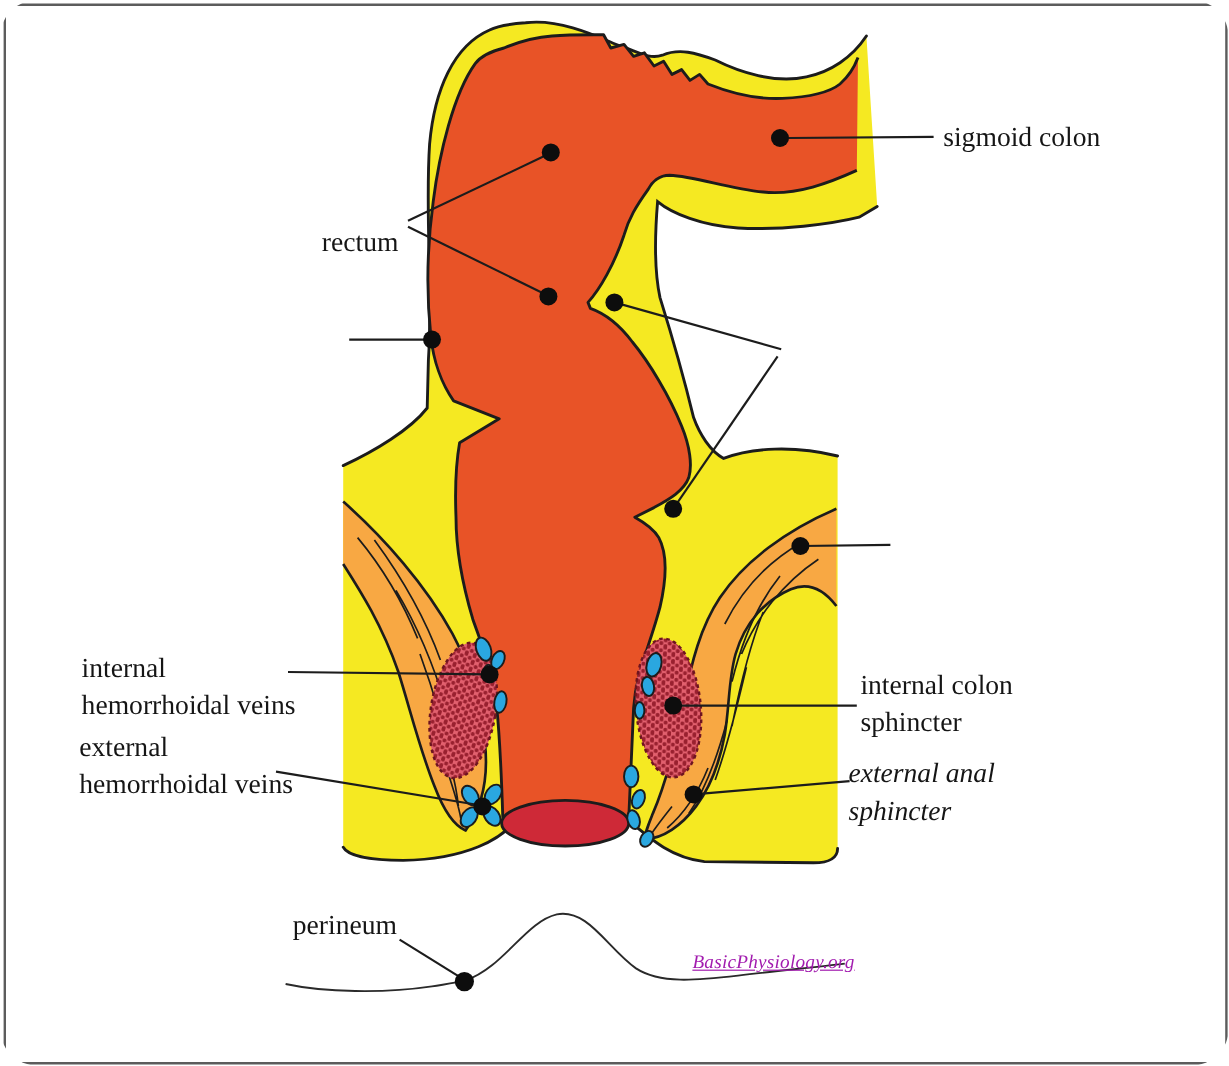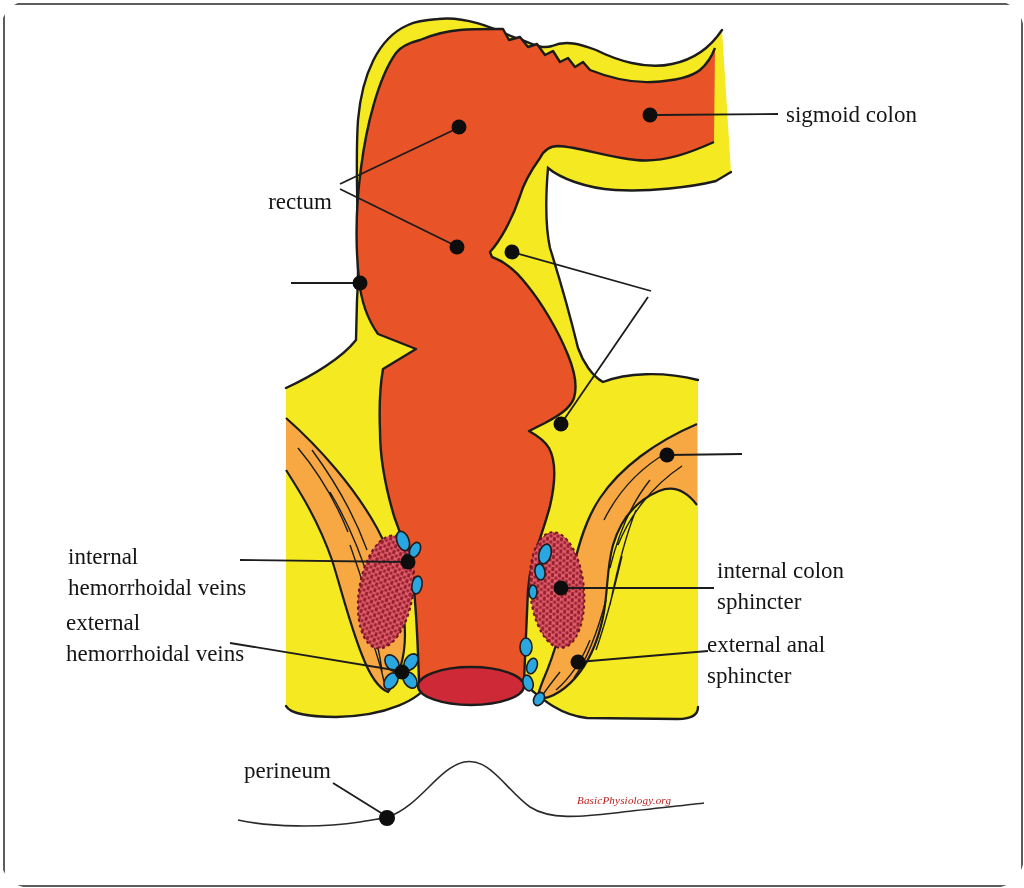--- a/index.html
+++ b/index.html
@@ -3,21 +3,21 @@
 <meta charset="utf-8">
 <style>
   html,body{margin:0;padding:0;background:#ffffff;}
   #canvas{position:relative;width:1024px;height:888px;background:#ffffff;overflow:hidden;
           font-family:"Liberation Serif","DejaVu Serif",serif;border-radius:31px;}
   #frame{position:absolute;left:3px;top:3px;width:1016px;height:880px;border:2px solid #5c5c5c;border-radius:3px;pointer-events:none;}
   svg{position:absolute;left:0;top:0;}
   .lbl{position:absolute;color:#151515;font-size:23px;line-height:31px;white-space:nowrap;}
   .lbl.center{text-align:left;}
   .lbl.right{text-align:right;}
-  #wm{position:absolute;left:577px;top:794px;font-size:11px;font-style:italic;color:#b91c1c;letter-spacing:0.2px;}
+  #wm{position:absolute;left:577px;top:794px;font-size:16px;font-style:italic;color:#a21caf;letter-spacing:0.2px;text-decoration:underline;}
 </style>
 </head>
 <body>
 
 <div id="canvas">
 
   <svg width="1024" height="888" viewBox="0 0 1024 888">
     <defs>
       <pattern id="sphdots" width="7" height="6" patternUnits="userSpaceOnUse" patternTransform="rotate(8)">
         <rect width="7" height="6" fill="#E2606E"></rect>
@@ -233,21 +233,21 @@
     <div>hemorrhoidal veins</div>
   </div>
   <div class="lbl center" style="left:66px;top:607px;width:220px;">
     <div>external</div>
     <div>hemorrhoidal veins</div>
   </div>
   <div class="lbl" style="left:717px;top:555px;">
     <div>internal colon</div>
     <div>sphincter</div>
   </div>
-  <div class="lbl" style="left:707px;top:629px;">
+  <div class="lbl" style="left:707px;top:629px;font-style:italic;">
     <div>external anal</div>
     <div>sphincter</div>
   </div>
 
   <div class="lbl" style="left:244px;top:755px;text-align:center;">perineum</div>
   <div id="wm">BasicPhysiology.org</div>
 
   <div id="frame"></div>
 </div>
 

